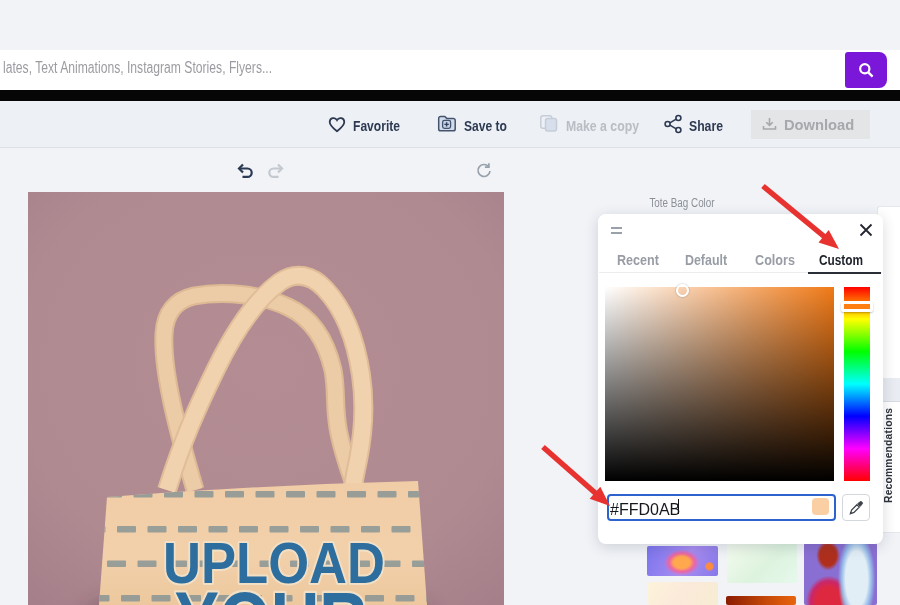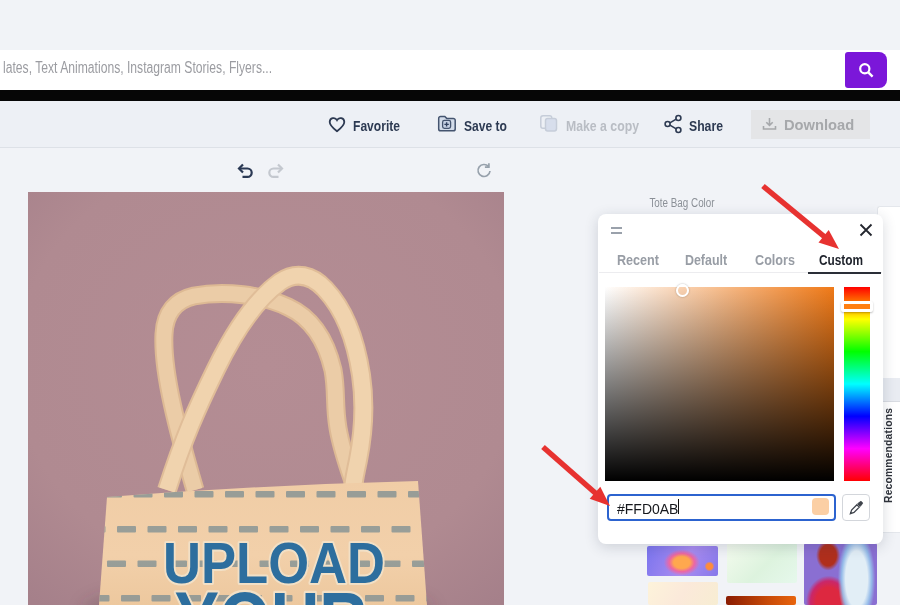--- a/index.html
+++ b/index.html
@@ -29,21 +29,21 @@
 
 .thumb{position:absolute;border-radius:2px}
 
 #panel{position:absolute;left:598px;top:214px;width:285px;height:330px;background:#fff;border-radius:8px;box-shadow:0 3px 14px rgba(40,50,70,0.18)}
 .tab{position:absolute;top:251px;transform:translateX(-50%);font-size:15px;font-weight:600;color:#989da5;white-space:nowrap}
 #grad{position:absolute;left:605px;top:287px;width:229px;height:194px;background:linear-gradient(to top,#000,rgba(0,0,0,0)),linear-gradient(to right,#fff,#f07a18)}
 #ring{position:absolute;left:676px;top:284px;width:13px;height:13px;border:2px solid #fff;border-radius:50%;box-shadow:0 0 2px rgba(0,0,0,0.35)}
 #hue{position:absolute;left:844px;top:287px;width:26px;height:194px;background:linear-gradient(to bottom,#f00 0%,#ff0 16.6%,#0f0 33.3%,#0ff 50%,#00f 66.6%,#f0f 83.3%,#f00 100%)}
 #huehandle{position:absolute;left:841px;top:301px;width:32px;height:11px;background:#ff7f10;border:3px solid #fff;border-radius:2px;box-shadow:0 1px 2px rgba(0,0,0,0.25)}
 #hexin{position:absolute;left:607px;top:494px;width:229px;height:27px;background:#fff;border:2px solid #2c63cf;border-radius:4px}
-#hexin span{position:absolute;left:8px;top:5px;font-size:14px;color:#16181d}
+#hexin span{position:absolute;left:1px;top:5px;font-size:16px;color:#16181d}
 #cursor{position:absolute;left:71px;top:5px;width:1px;height:15px;background:#111}
 #swatch{position:absolute;left:812px;top:498px;width:17px;height:17px;background:#fbcfa4;border-radius:4px}
 #eyebtn{position:absolute;left:842px;top:494px;width:28px;height:27px;background:#fff;border:1px solid #d3d6db;border-radius:4px}
 </style>
 </head>
 <body>
 <div id="page">
 
   <div class="abs" style="left:0;top:148px;width:900px;height:457px;background:#f1f3f7"></div>
 

